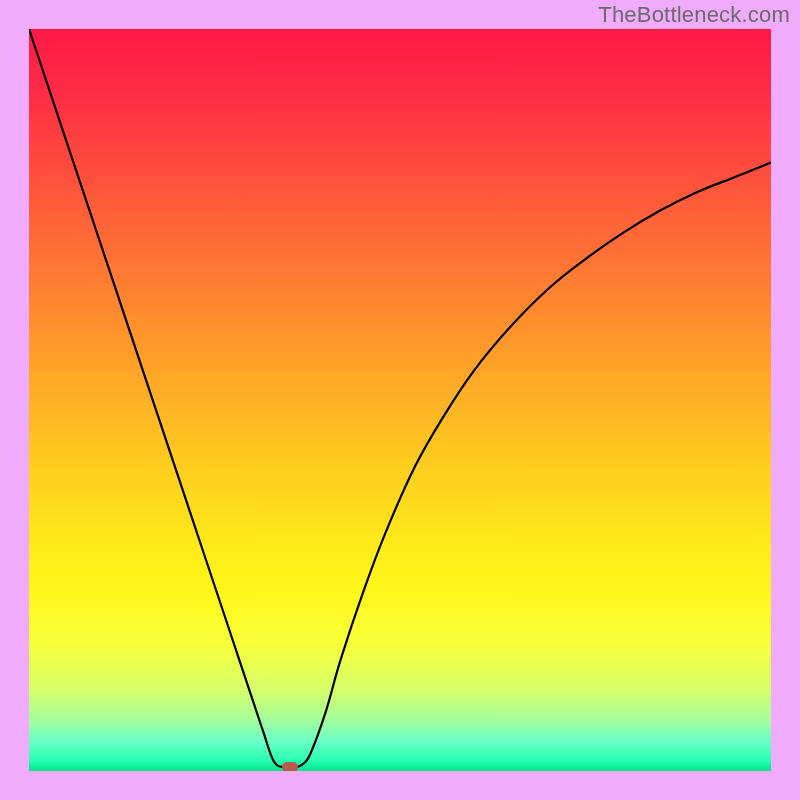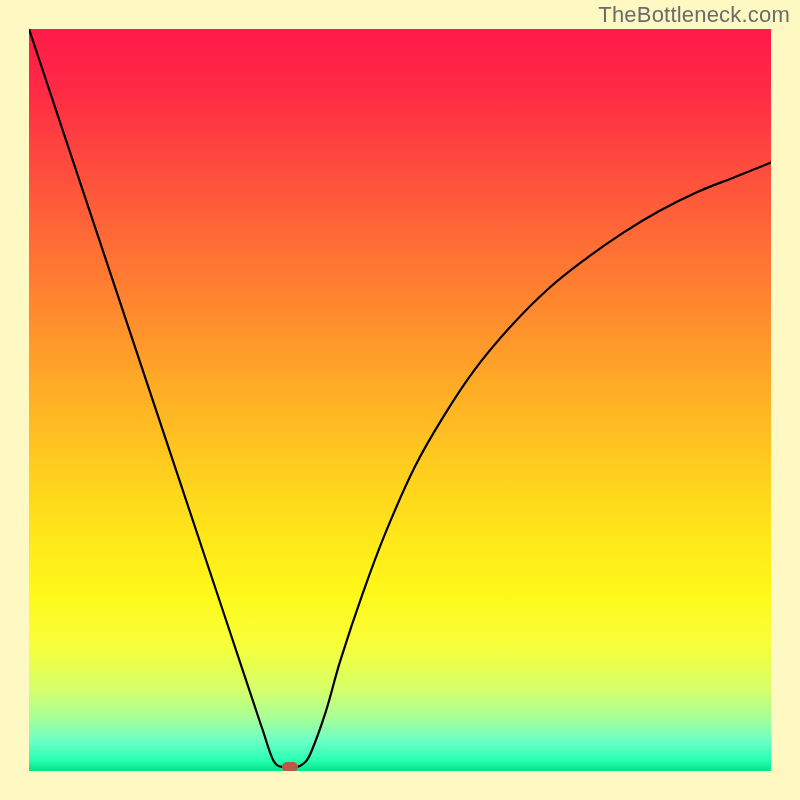--- a/index.html
+++ b/index.html
@@ -8,21 +8,21 @@
     width: 800px;
     height: 800px;
     background: #000;
     overflow: hidden;
     font-family: Arial, Helvetica, sans-serif;
   }
   .frame {
     position: relative;
     width: 800px;
     height: 800px;
-    background: #fef9c3;
+    background: #f0abfc;
   }
   .watermark {
     position: absolute;
     top: 2px;
     right: 10px;
     color: #6b6b6b;
     font-size: 22px;
     font-weight: 500;
     letter-spacing: 0.2px;
     z-index: 10;

